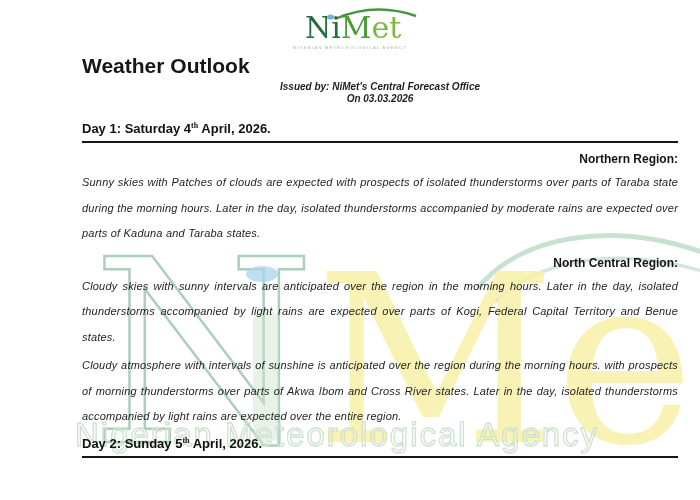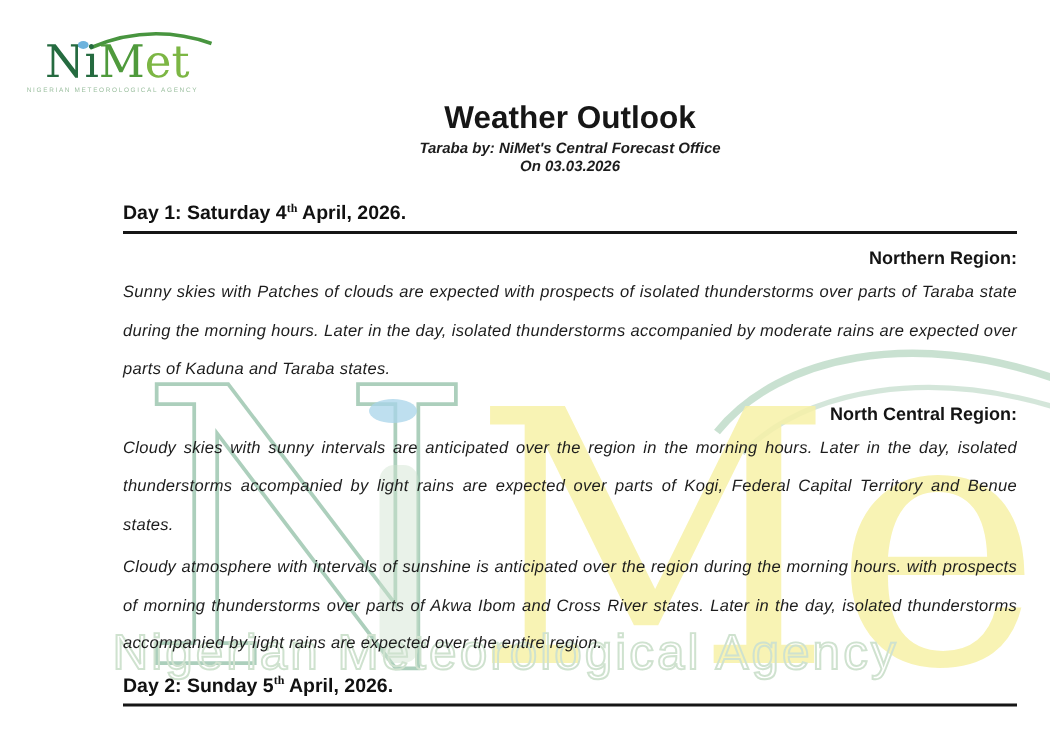--- a/index.html
+++ b/index.html
@@ -2,25 +2,25 @@
 <html><head>
 <meta charset="utf-8">
 <style>
   html,body { margin:0; padding:0; background:#ffffff; }
   .page {
     position:relative; width:700px; height:500px; background:#ffffff;
     overflow:hidden; font-family:"Liberation Sans", sans-serif; color:#1c1c1c;
   }
   .watermark { position:absolute; left:50px; top:210px; z-index:0; pointer-events:none; }
   .content { position:relative; z-index:1; }
-  .logo-wrap { padding-top:18px; line-height:0; }
+  .logo-wrap { text-align:center; padding-top:5px; line-height:0; }
   .logo-text { font-family:"DejaVu Serif", serif; font-size:30px; }
   .logo-tagline { font-family:"Liberation Sans", sans-serif; font-size:4.3px; letter-spacing:1.1px; }
   .doc { margin:0 22px 0 82px; }
-  .title { text-align:center; font-size:21px; font-weight:700; margin:2px 0 3px 0; color:#161616; }
+  .title { text-align:left; font-size:21px; font-weight:700; margin:2px 0 3px 0; color:#161616; }
   .meta-line { text-align:center; font-size:10px; font-weight:700; font-style:italic; line-height:11.5px; color:#1d1d1d; }
   .day-head {
     font-size:13px; font-weight:700; color:#111;
     border-bottom:2px solid #161616; padding-bottom:4px; line-height:16px;
   }
   .day-head-1 { margin-top:14px; }
   .day-head-2 { margin-top:3px; }
   .day-head sup { font-size:8px; vertical-align:super;font-family:Liberation Serif, serif; }
   .region-head { font-size:12px; font-weight:700; margin-top:9px; line-height:15px; color:#141414;text-align:right; }
   .para {
@@ -52,21 +52,21 @@
           <tspan fill="#256b40">N</tspan><tspan fill="#256b40">i</tspan><tspan fill="#4f9a3c">M</tspan><tspan fill="#7cb644">et</tspan>
         </text>
         <ellipse cx="55.5" cy="12" rx="3.6" ry="2.6" fill="#6db3dd"></ellipse>
         <text class="logo-tagline" x="75" y="43.5" text-anchor="middle" fill="#9bbf9f">NIGERIAN METEOROLOGICAL AGENCY</text>
       </svg>
     </div>
 
     <div class="doc">
 
       <div class="title">Weather Outlook</div>
-      <div class="meta-line">Taraba by: NiMet's Central Forecast Office</div>
+      <div class="meta-line">Issued by: NiMet's Central Forecast Office</div>
       <div class="meta-line">On 03.03.2026</div>
 
       <div class="day-head day-head-1"><span>Day 1: Saturday 4</span><sup>th</sup><span> April, 2026.</span></div>
 
       <div class="region-head">Northern Region:</div>
       <div class="para">Sunny skies with Patches of clouds are expected with prospects of isolated thunderstorms over parts of Taraba state during the morning hours. Later in the day, isolated thunderstorms accompanied by moderate rains are expected over parts of Kaduna and Taraba states.</div>
 
       <div class="region-head">North Central Region:</div>
       <div class="para">Cloudy skies with sunny intervals are anticipated over the region in the morning hours. Later in the day, isolated thunderstorms accompanied by light rains are expected over parts of Kogi, Federal Capital Territory and Benue states.</div>
 

